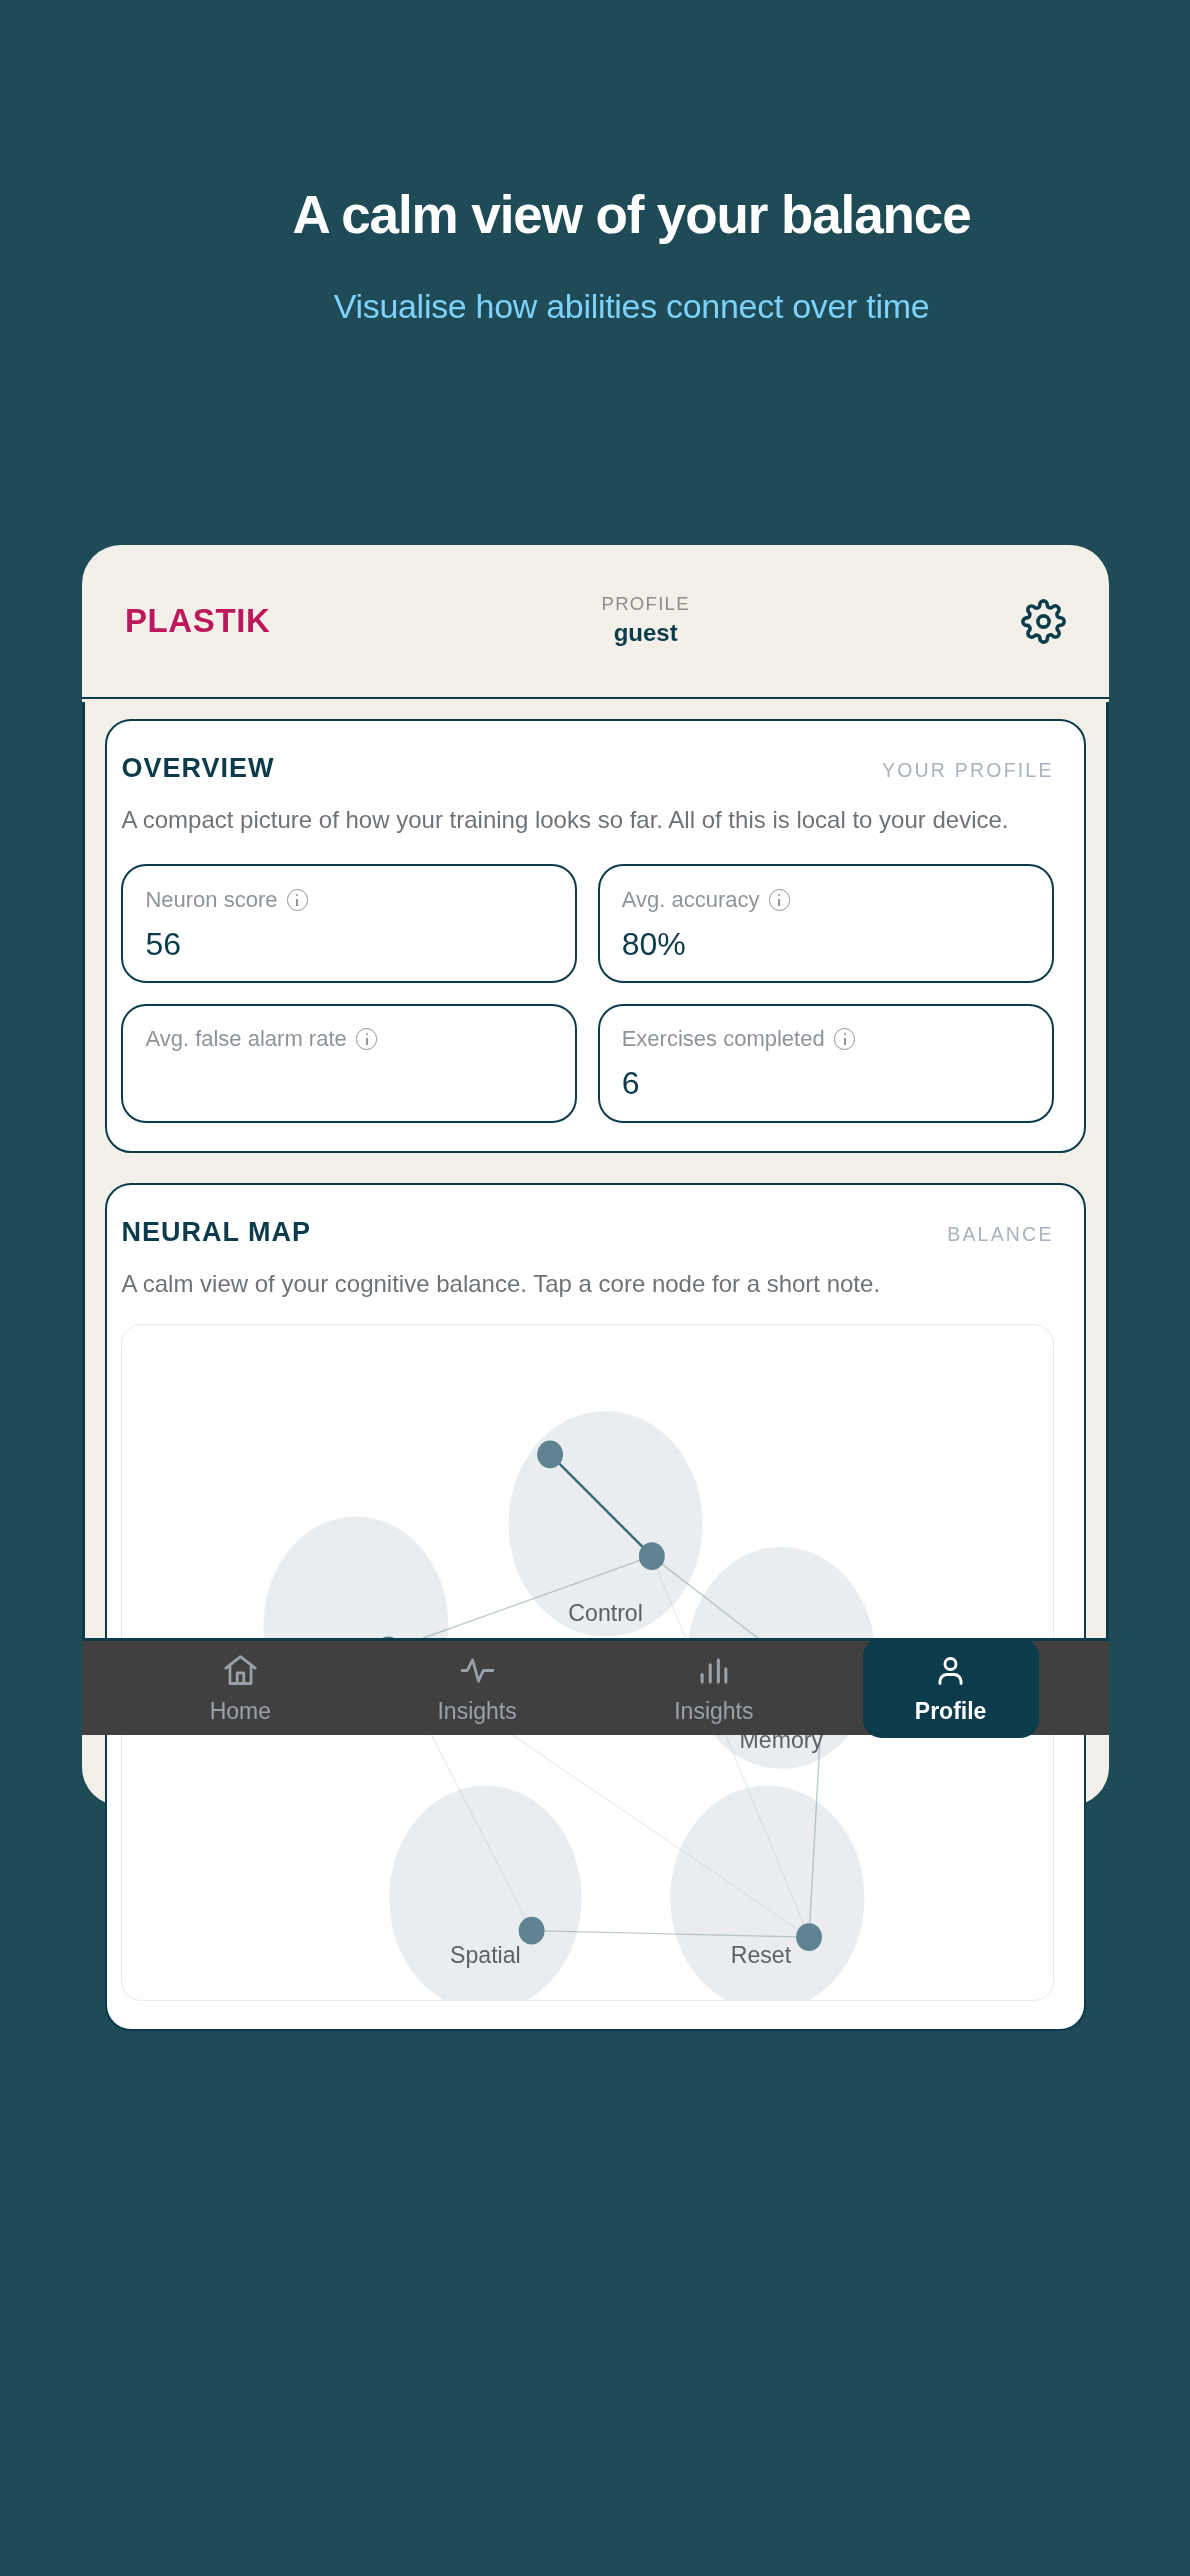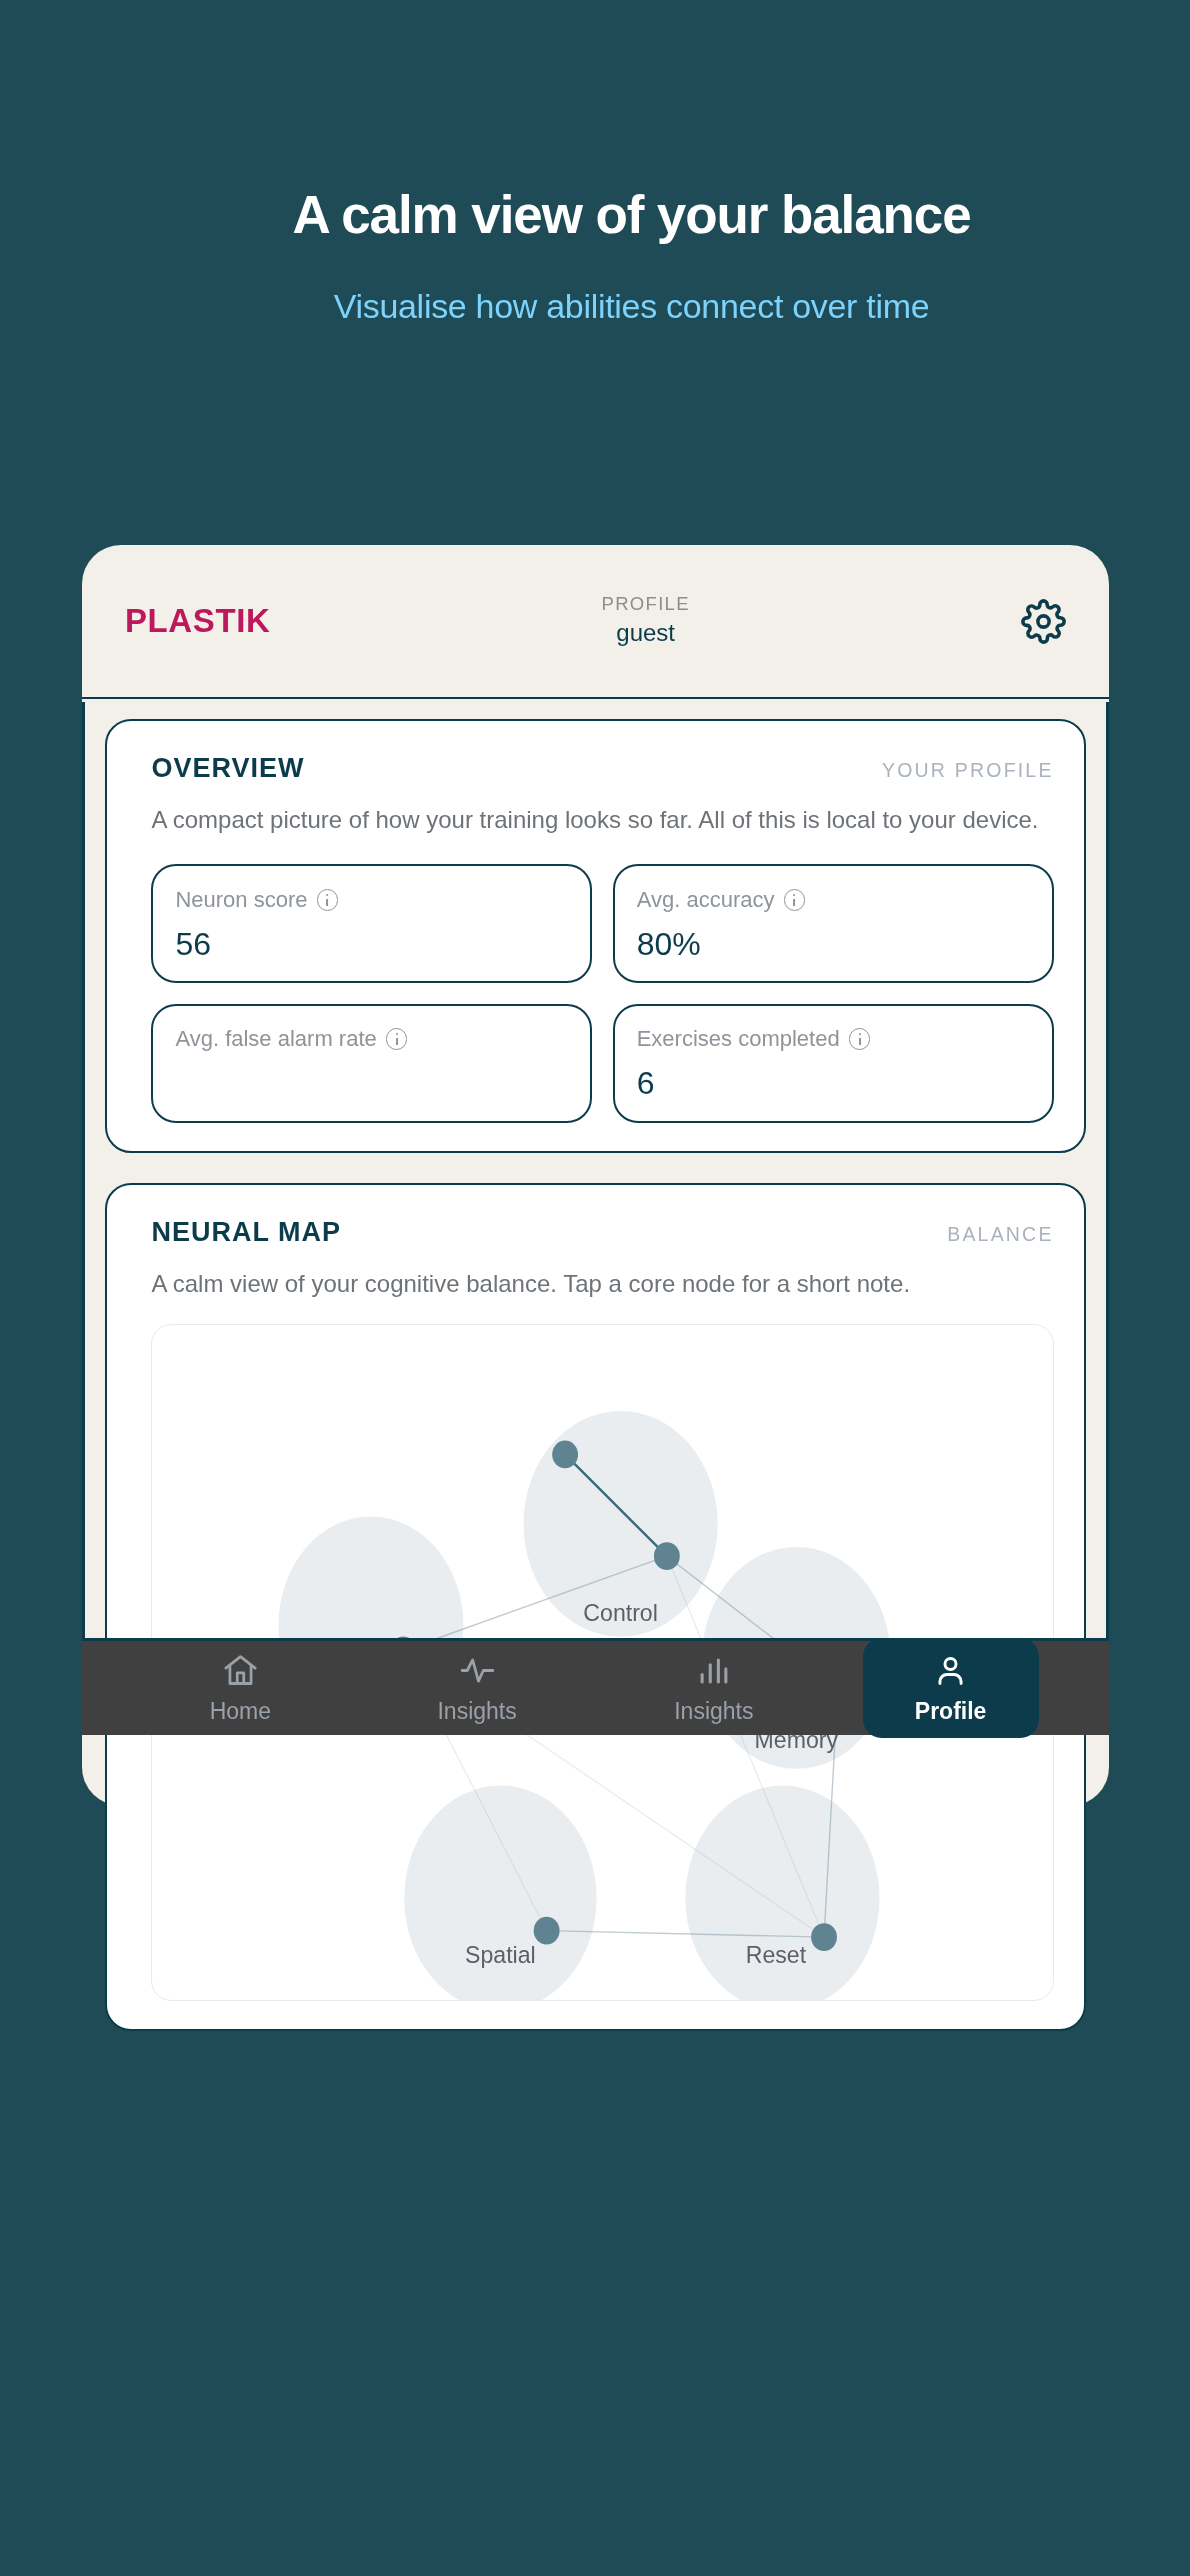--- a/index.html
+++ b/index.html
@@ -63,39 +63,40 @@
   .header-center .kicker {
     display:block;
     color:#8d8d8d;
     font-size:18.5px;
     letter-spacing:1.3px;
   }
   .header-center .who {
     display:block;
     color:#0c3c4c;
     font-size:24px;
+    font-weight:bold;
   }
   .gear { width:45px; height:45px; display:block; }
 
   
   .app-body {
     position:absolute;
     left:0; top:157px;
     width:100%;
     height:937px;
     padding:16.7px 20.4px 0 20.4px;
     border-left:3.7px solid #0c3c4c;
     border-right:3.7px solid #0c3c4c;
   }
 
   .card {
     background:#ffffff;
     border:2.8px solid #0c3c4c;
     border-radius:26px;
-    padding:32px 30px 28px 44px;
+    padding:32px 30px 28px 14px;
     margin-bottom:30px;
   }
   .card-head {
     display:flex;
     align-items:baseline;
     justify-content:space-between;
   }
   .card-title {
     color:#0c3c4c;
     font-size:27px;

